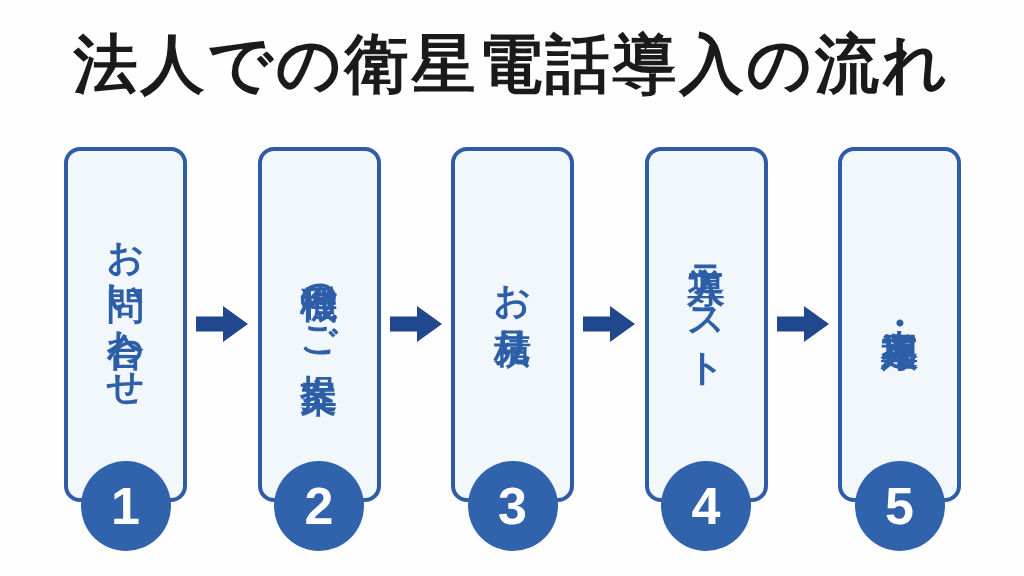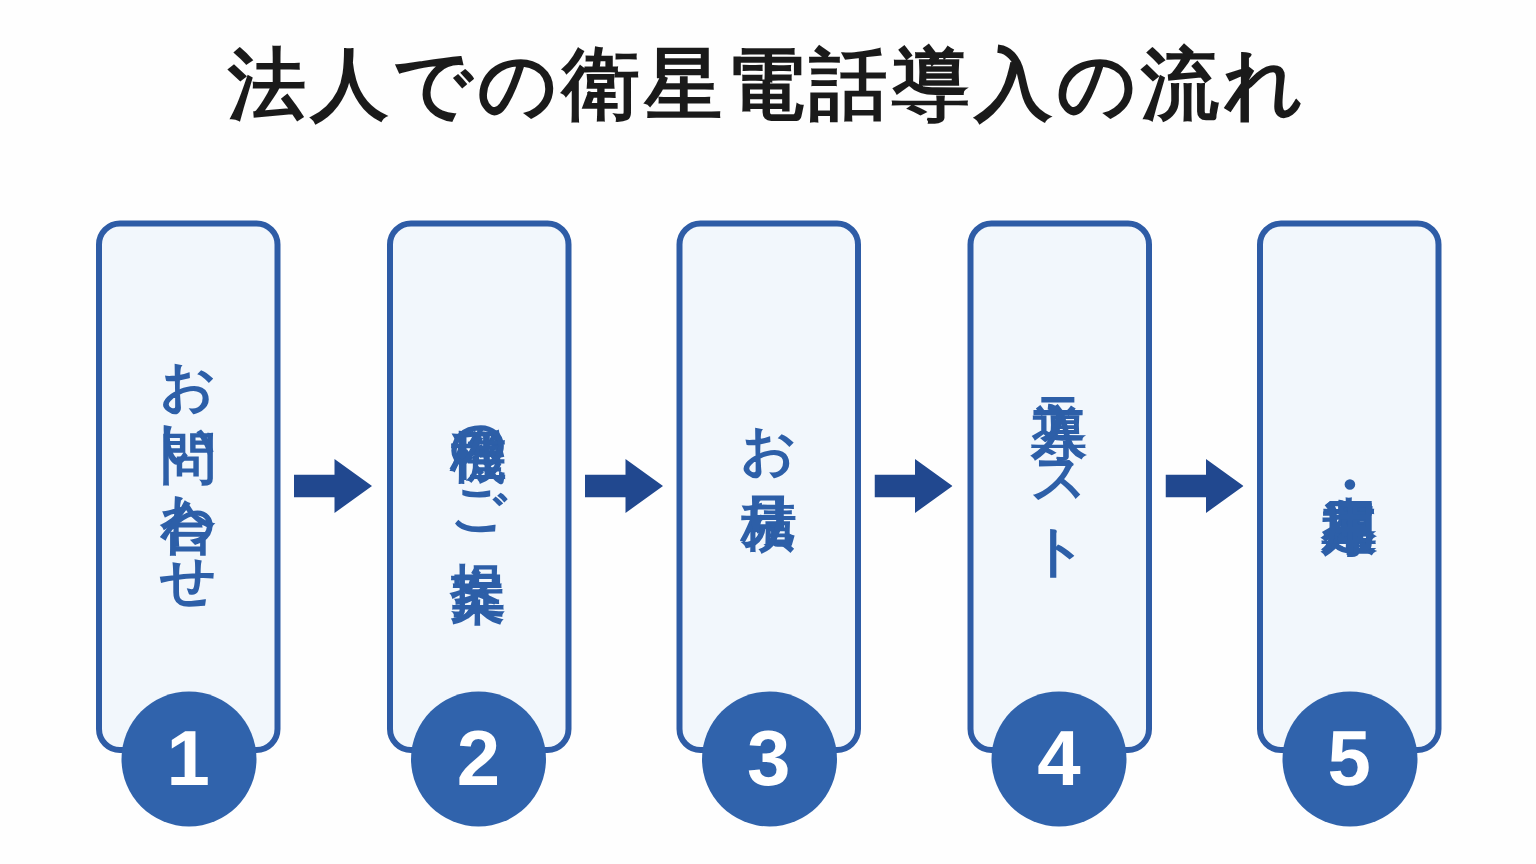--- a/index.html
+++ b/index.html
@@ -19,21 +19,21 @@
     height: 576px;
     background: #fefefe;
   }
   .title {
     position: absolute;
     top: 26px;
     left: 0;
     width: 100%;
     margin: 0;
     text-align: center;
-    font-size: 52px;
+    font-size: 64px;
     font-weight: 900;
     letter-spacing: 3px;
     color: #1a1a1a;
     line-height: 1.2;
     white-space: nowrap;
   }
   .flow {
     position: absolute;
     left: 64px;
     top: 147px;

